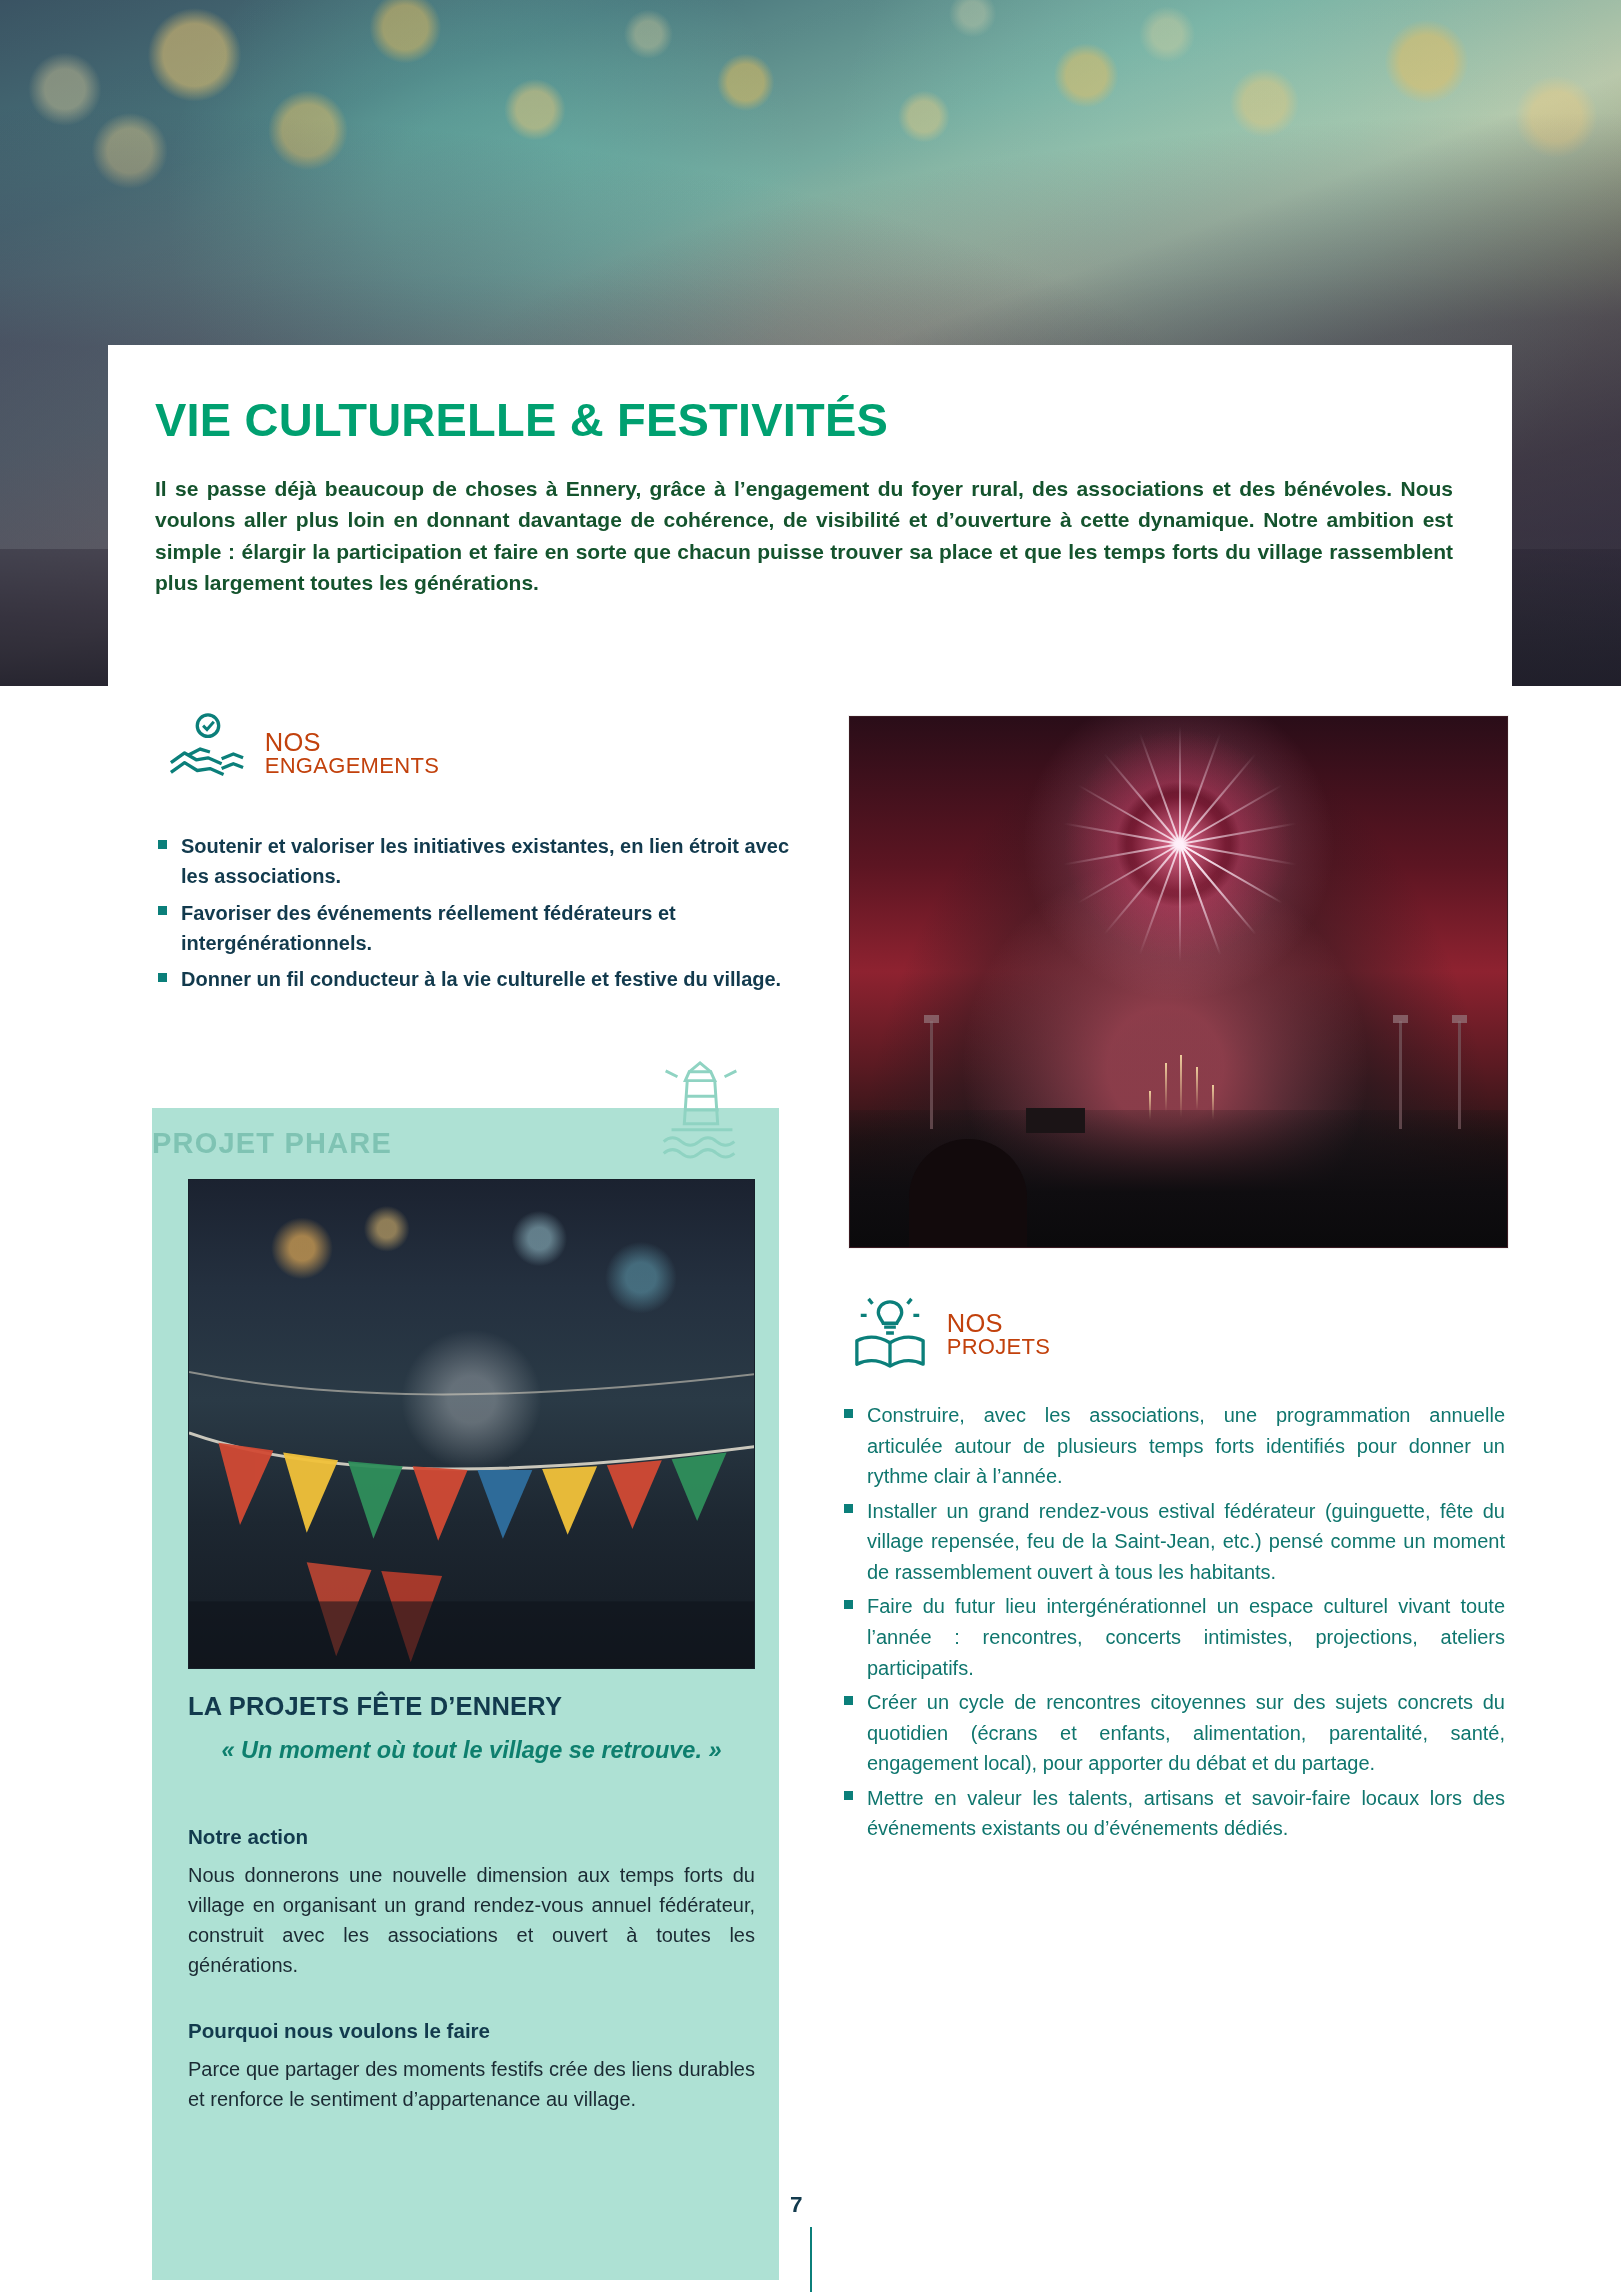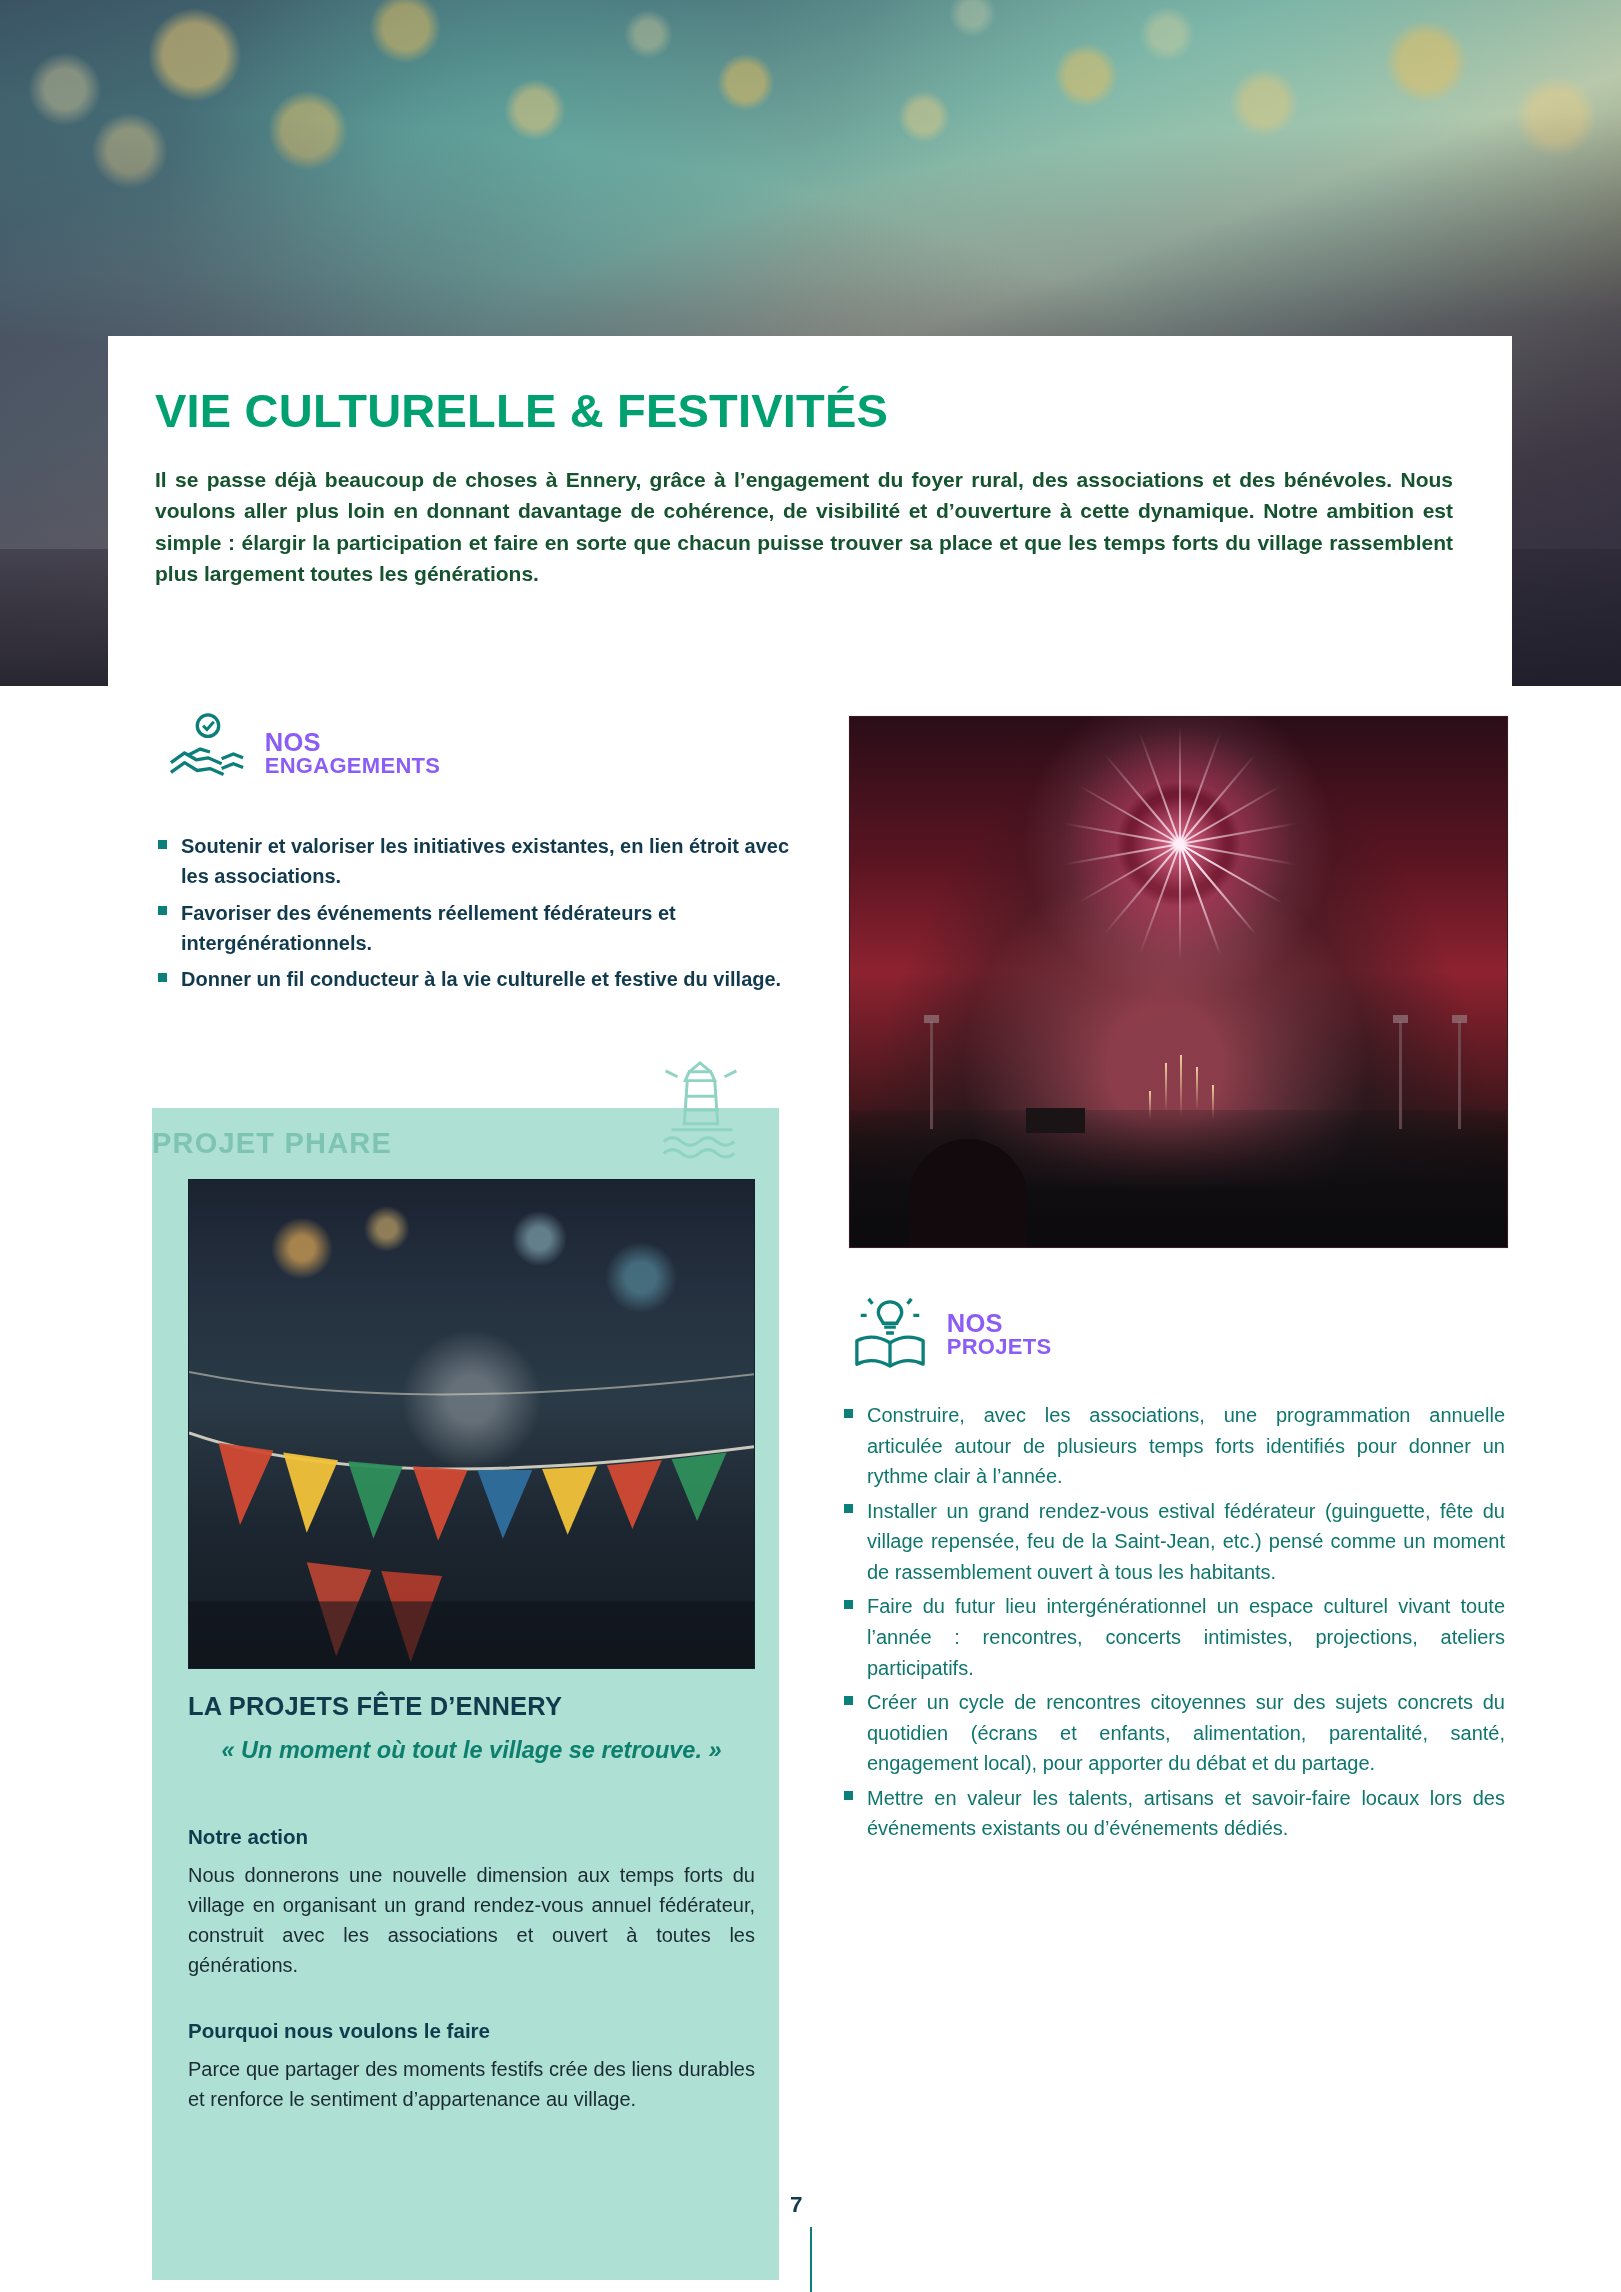--- a/index.html
+++ b/index.html
@@ -46,21 +46,21 @@
       radial-gradient(ellipse at 100% 62%, rgba(50,35,65,.5) 0 18%, transparent 52%),
       linear-gradient(to bottom, rgba(0,0,0,.08) 0 40%, rgba(25,30,40,.45) 100%);
   }
   .hero-bottom-dark {
     position: absolute; left: 0; top: 549px; width: 1621px; height: 137px;
     background: linear-gradient(to bottom, rgba(35,30,45,.35), rgba(30,28,40,.85));
   }
 
   
   .title-card {
-    position: absolute; left: 108px; top: 336px; width: 1404px; height: 353px;
+    position: absolute; left: 108px; top: 345px; width: 1404px; height: 353px;
     background: #ffffff;
     padding: 47px 59px 0 47px;
   }
   h1.page-title {
     color: #00a070;
     font-size: 47px;
     font-weight: bold;
     letter-spacing: 0.2px;
     margin-bottom: 25.5px;
   }
@@ -72,22 +72,22 @@
     max-width: 1313px;
     text-align: justify;
   }
 
   
   .sec-head {
     position: absolute; display: flex; align-items: center; gap: 15.7px;
   }
   .sec-head .icon { flex: 0 0 auto; }
   .sec-head .txt {
-    color: #8b5cf6;
-    font-weight: bold;
+    color: #c2410c;
+    font-weight: normal;
     font-size: 29px;
     line-height: 1.03;
     letter-spacing: 0.3px;
   }
   .sec-head .txt .l1 { display: block; font-size: 25.5px; }
   .sec-head .txt .l2 { display: block; font-size: 22px; }
 
   
   #engagements-head { left: 165px; top: 712px; }
   #projets-head { left: 849px; top: 1294px; }

